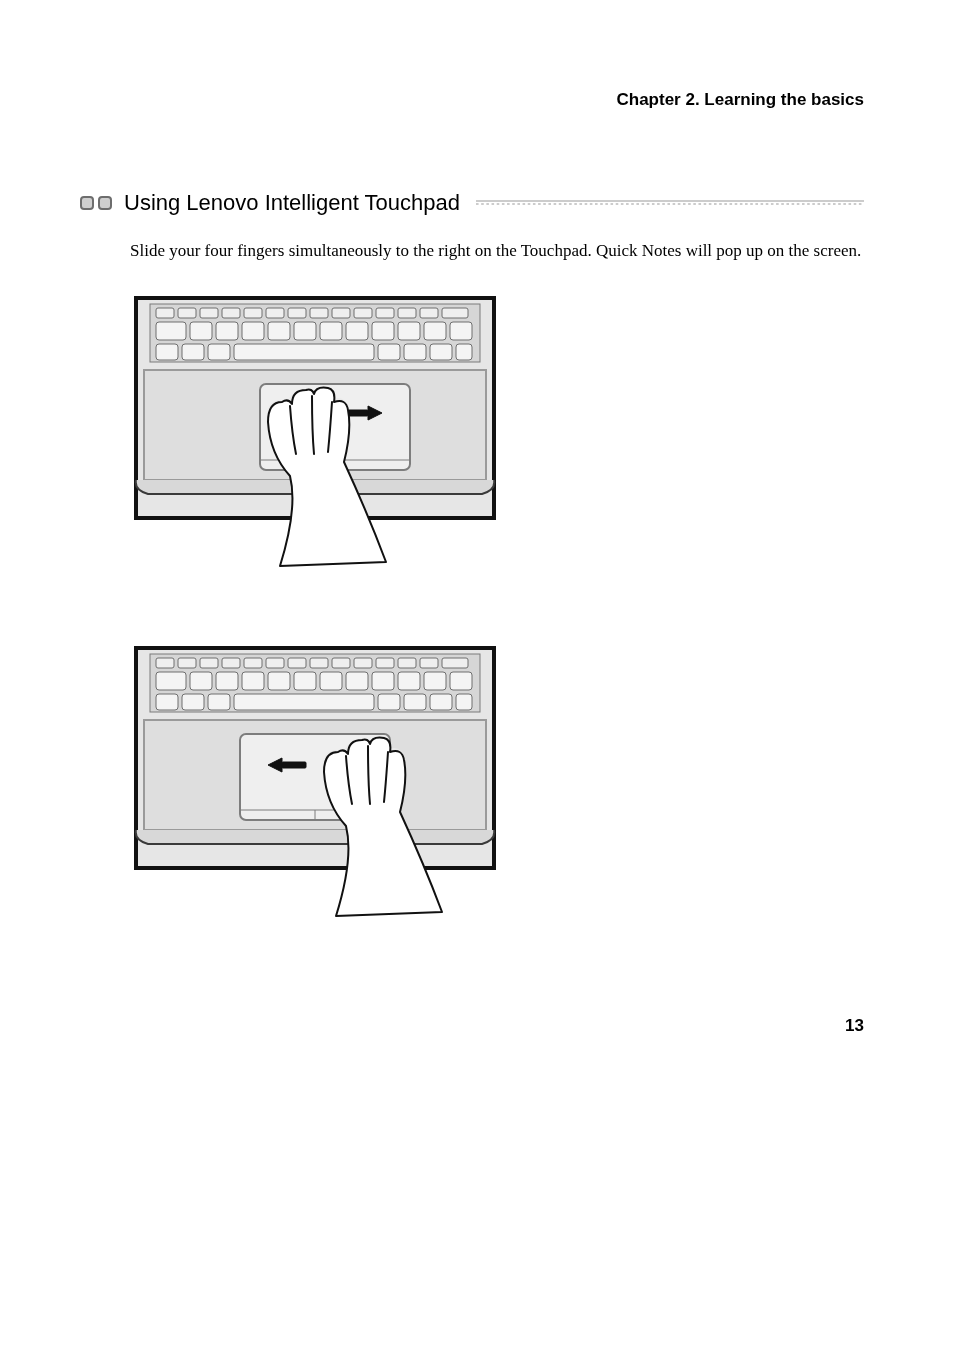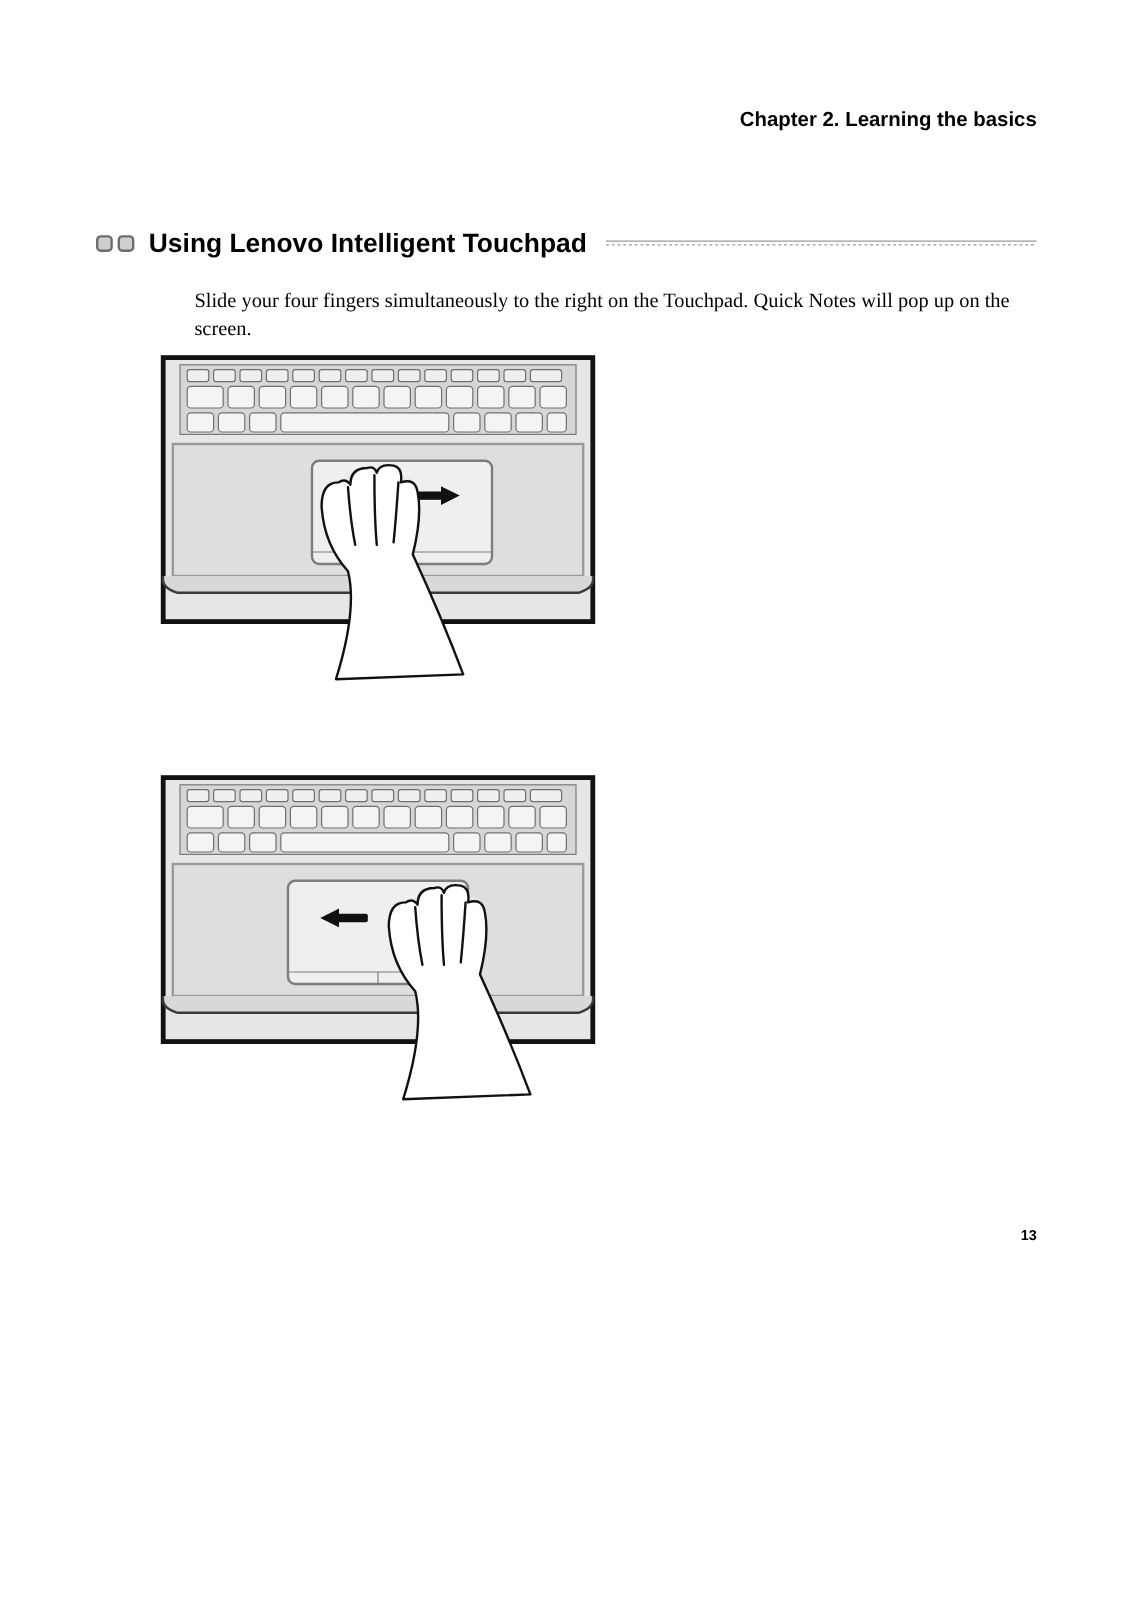--- a/index.html
+++ b/index.html
@@ -30,51 +30,50 @@
   }
   .sq {
     width: 14px;
     height: 14px;
     border: 2px solid #6d6d6d;
     border-radius: 4px;
     background: #cfcfcf;
   }
   .section-title {
     font-family: Arial, Helvetica, sans-serif;
-    font-weight: bold;
+    font-weight: normal;
     font-size: 22px;
     white-space: nowrap;
   }
   .rule-wrap { flex: 1 1 auto; margin-left: 10px; }
   .rule-wrap svg { display:block; width:100%; height:6px; }
   .body-text {
     position: absolute;
     left: 130px;
     right: 90px;
     font-family: "Palatino Linotype", Palatino, Georgia, serif;
     font-size: 17px;
     line-height: 1.35;
-    margin-left: 32px;
   }
   .p1 { top: 240px; }
   .p2 { top: 590px; }
   .illus {
     position: absolute;
     left: 130px;
     width: 370px;
   }
   .illus1 { top: 294px; }
   .illus2 { top: 644px; }
   .page-number {
     position: absolute;
     bottom: 80px;
     right: 90px;
     font-family: Arial, Helvetica, sans-serif;
     font-weight: bold;
-    font-size: 12px;
+    font-size: 17px;
   }
 </style>
 </head>
 <body>
 
 <div class="page">
   <div class="chapter-header">Chapter 2. Learning the basics</div>
 
   <div class="section-row">
     <span class="bullets">

